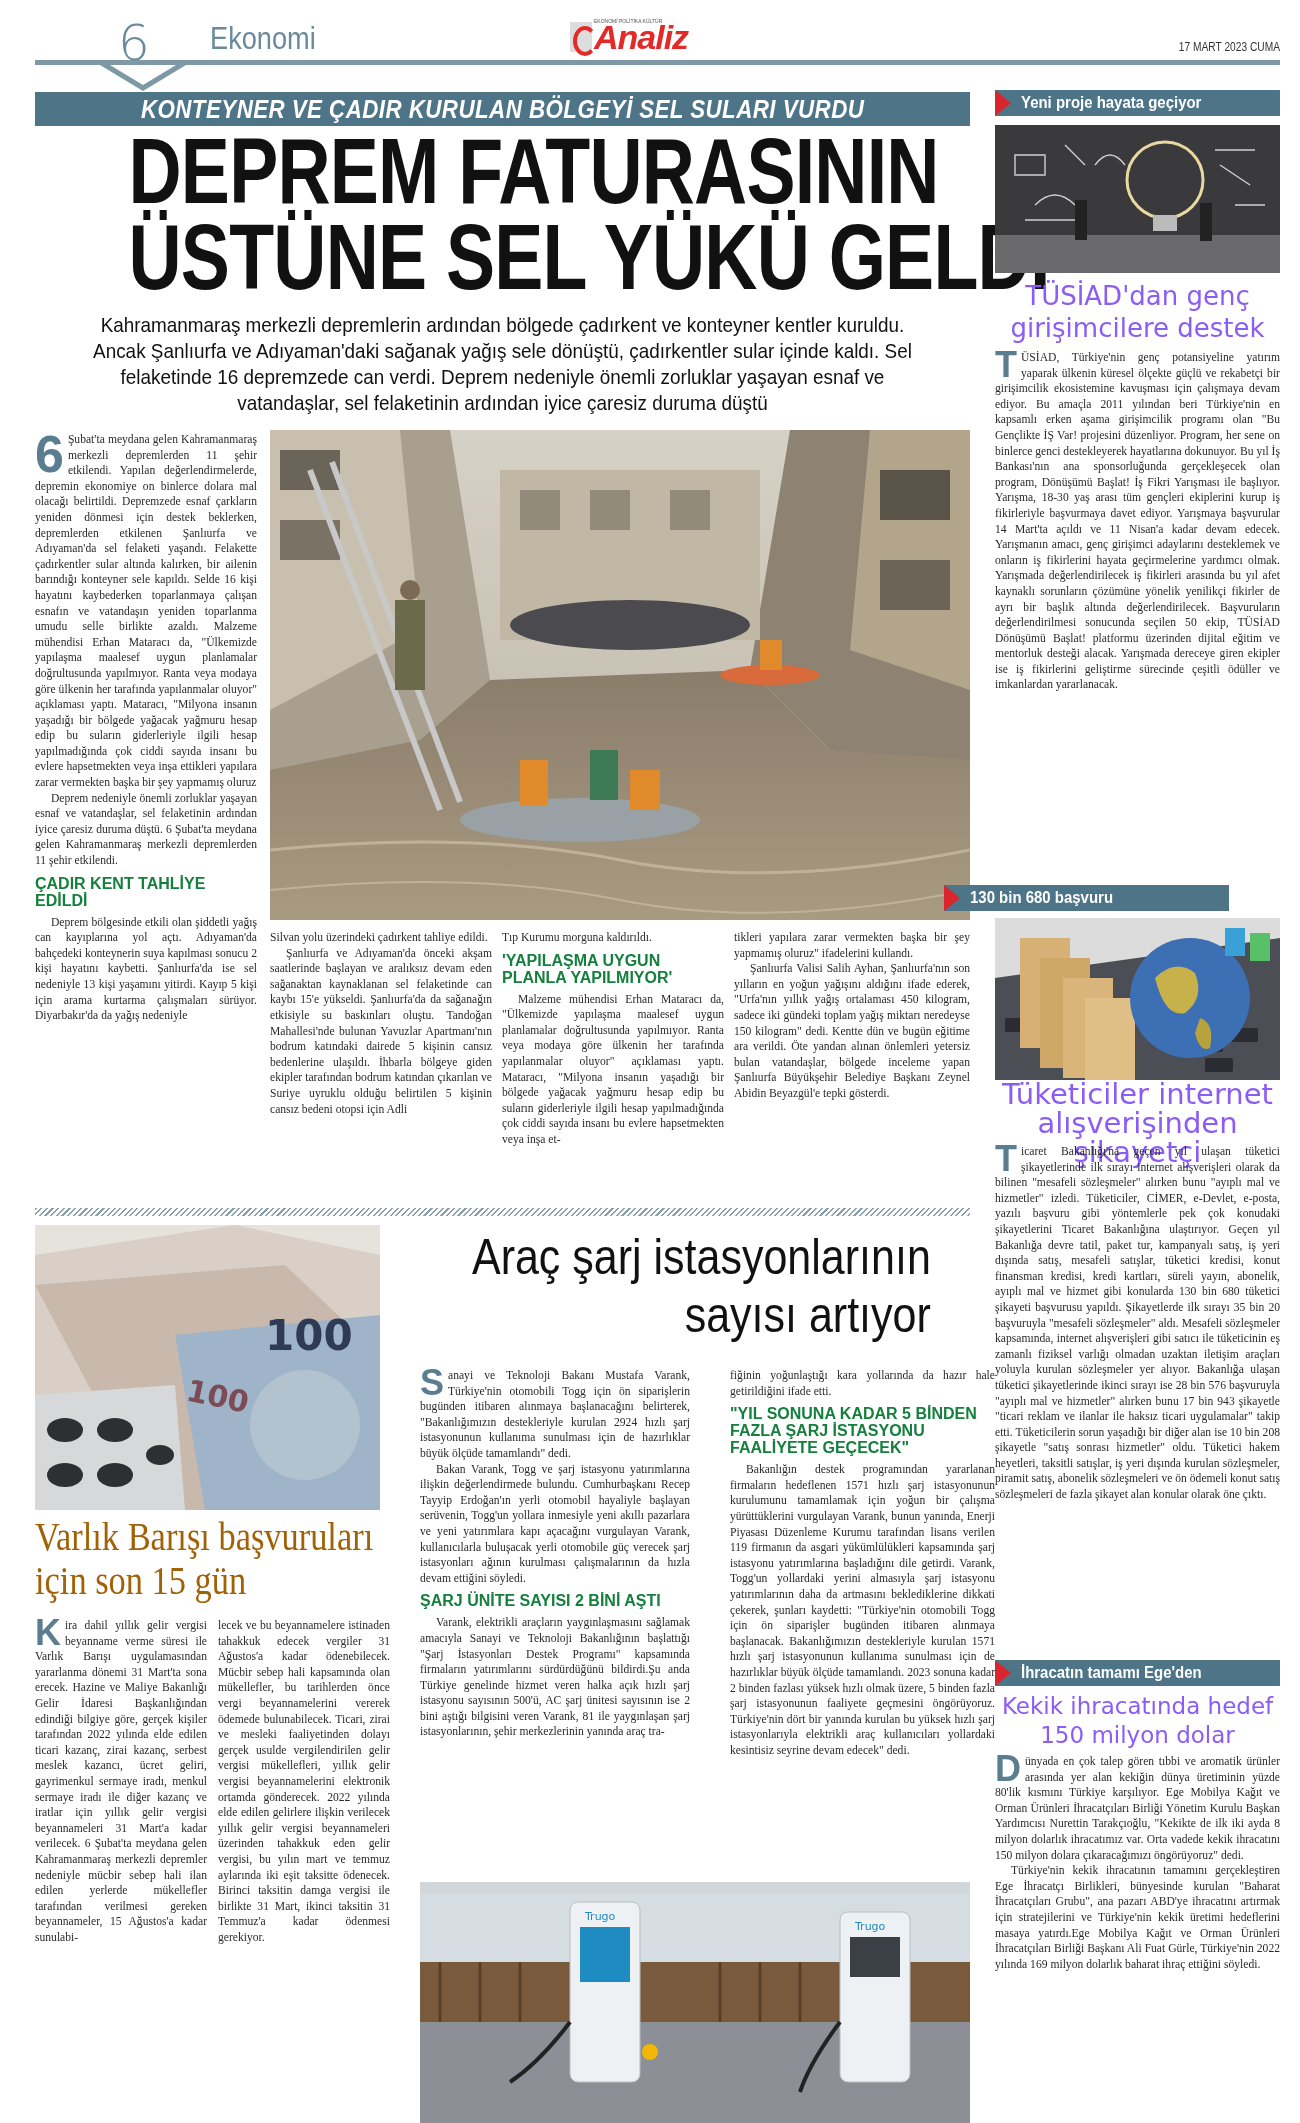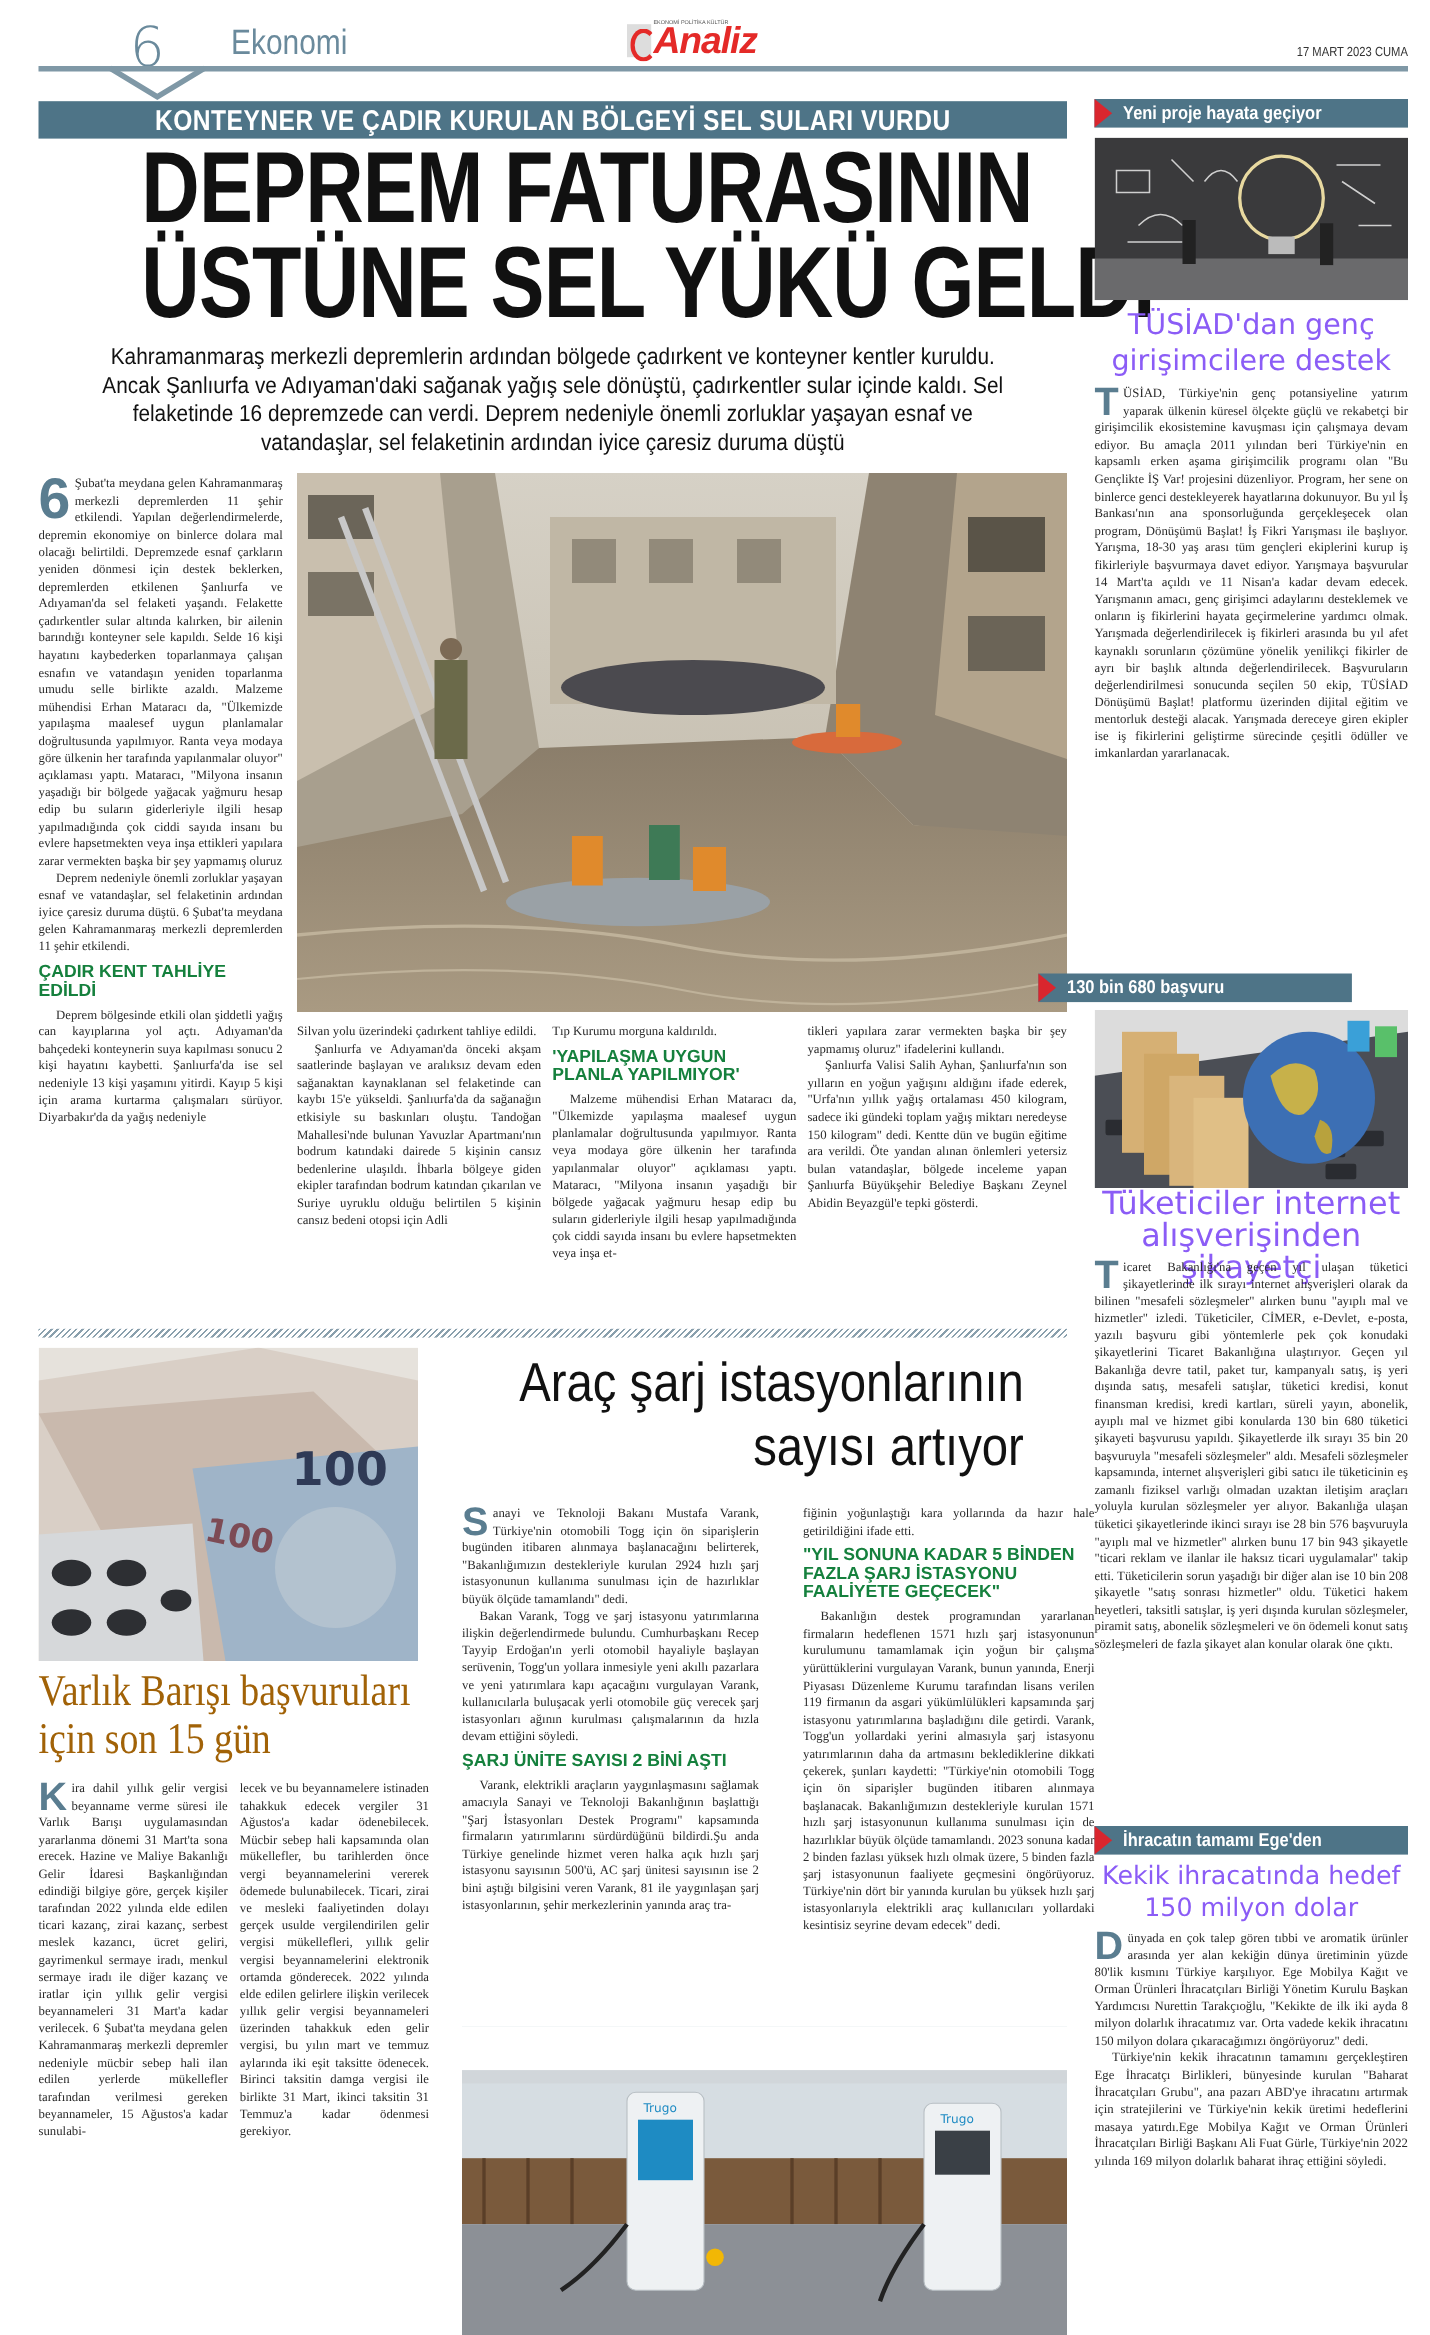--- a/index.html
+++ b/index.html
@@ -13,21 +13,21 @@
   .logo { left: 570px; top: 20px; height: 34px; display: flex; align-items: center; }
   .logo-mark { width: 22px; height: 30px; background: #ddd; position: relative; margin-right: 2px; }
   .logo-mark::before { content: ""; position: absolute; left: 3px; top: 4px; width: 16px; height: 22px; border-radius: 50%; border: 4px solid #e42a28; border-right-color: transparent; }
   .logo-text { font-family: "Liberation Sans", sans-serif; font-weight: 900; font-size: 34px; color: #e42a28; letter-spacing: -1px; font-style: italic; }
   .logo-tag { position: absolute; left: 24px; top: -2px; font-size: 5px; color: #555; font-family: "Liberation Sans", sans-serif; white-space: nowrap; }
   .date { right: 20px; top: 40px; font-size: 12px; font-family: "Liberation Sans", sans-serif; color: #333; transform: scaleX(0.85); transform-origin: right; }
   .rule { left: 35px; top: 60px; width: 1245px; height: 5px; background: #7f98a6; }
   .chevron { left: 98px; top: 58px; width: 90px; height: 34px; }
 
   
-  .kicker { left: 35px; top: 92px; width: 935px; height: 34px; background: #4e7487; color: #fff; font-family: "Liberation Sans", sans-serif; font-weight: 700; font-size: 26px; display:flex; align-items:center; justify-content:center; letter-spacing: 0.5px; }
+  .kicker { left: 35px; top: 92px; width: 935px; height: 34px; background: #4e7487; color: #fff; font-family: "Liberation Sans", sans-serif; font-weight: 700; font-size: 26px; display:flex; align-items:center; justify-content:center; letter-spacing: 0.5px; font-style: italic; }
   .kicker span { display:inline-block; transform: scaleX(0.86); white-space: nowrap; }
 
   
   .headline { left: 35px; top: 128px; width: 935px; font-family: "Liberation Sans", "DejaVu Sans", sans-serif; font-weight: 900; color: #111; text-align: center; line-height: 86px; font-size: 92px; }
   .headline div { transform: scaleX(0.80); white-space: nowrap; letter-spacing: -1px; }
 
   .deck { left: 35px; top: 312px; width: 935px; font-family: "Liberation Sans", sans-serif; font-size: 21px; text-align: center; line-height: 26px; color: #111; }
   .deck span { display:inline-block; transform: scaleX(0.90); }
 
   

